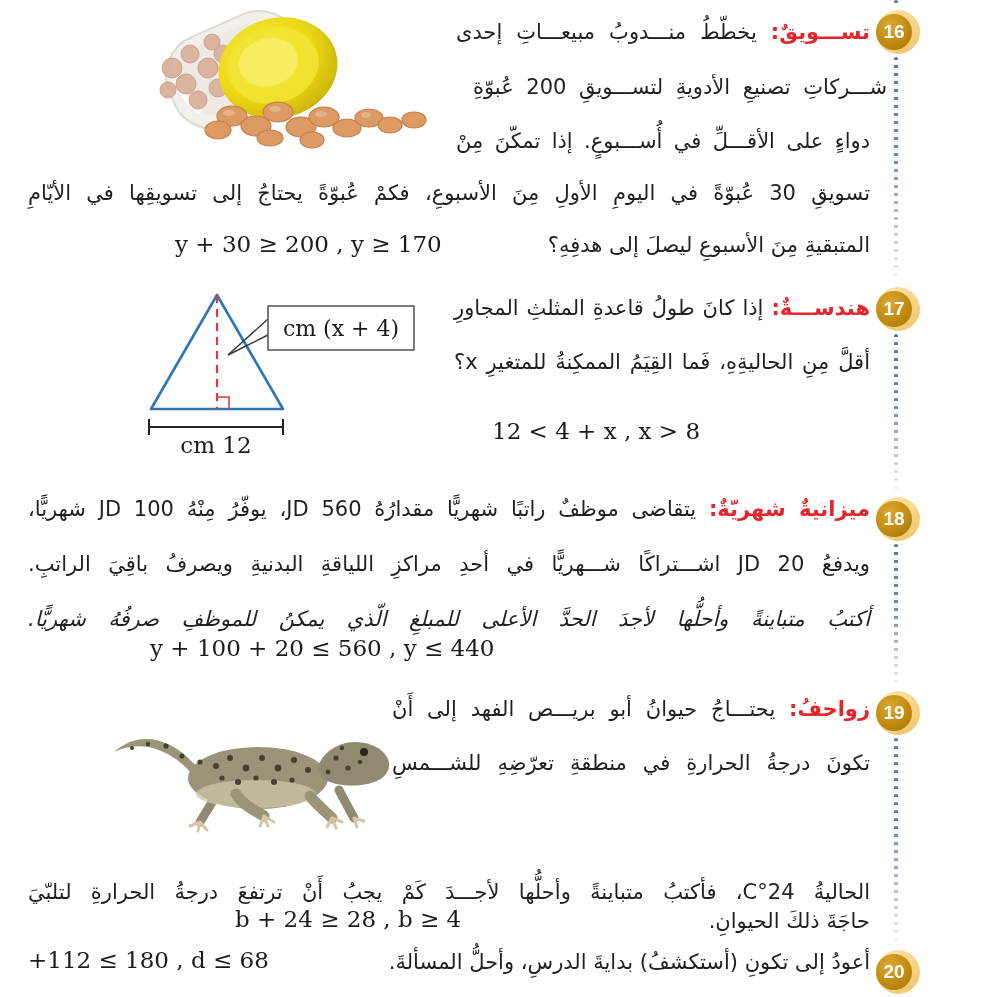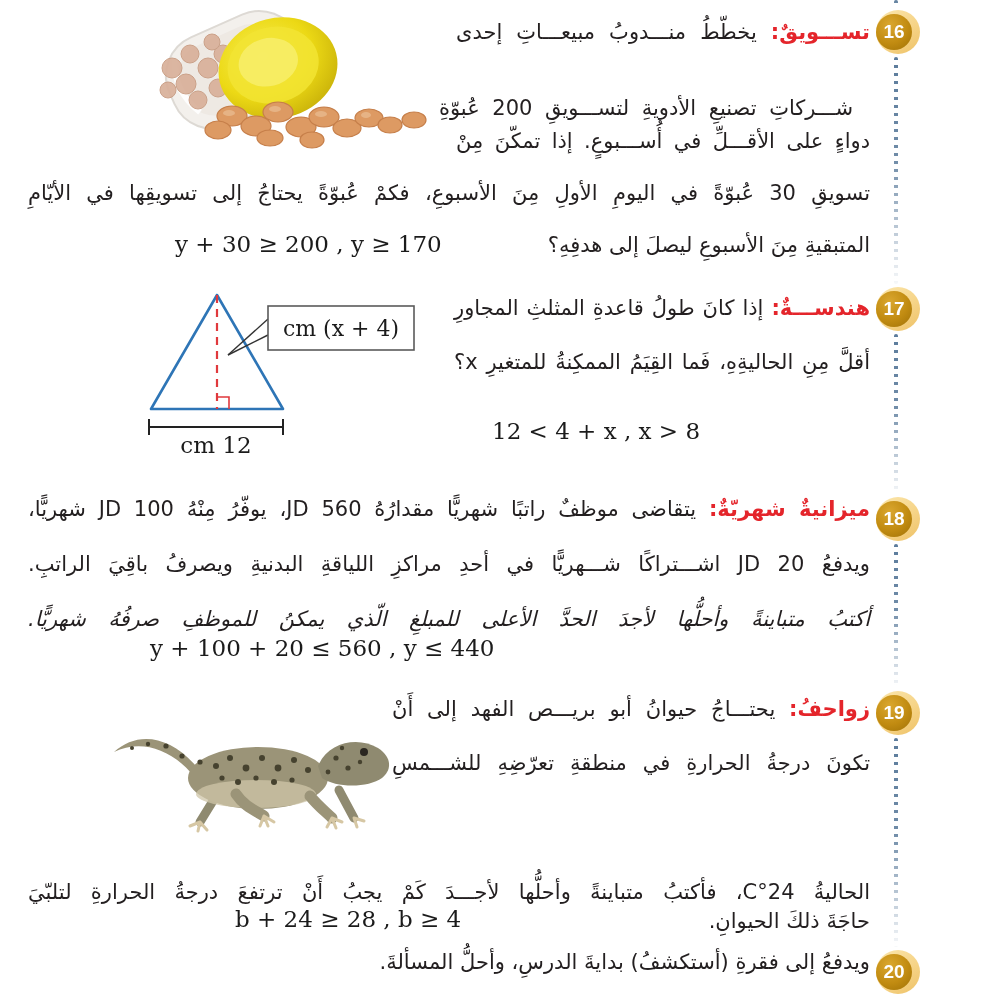--- a/index.html
+++ b/index.html
@@ -41,21 +41,21 @@
   .d0{top:0;height:8px}.d1{top:57px;height:227px}.d2{top:334px;height:160px}
   .d3{top:544px;height:144px}.d4{top:738px;height:209px}
   
   .fig{position:absolute;}
   .fig-pills{left:126px;top:6px;width:334px;height:156px;}
   .fig-triangle{left:118px;top:285px;width:302px;height:172px;}
   .fig-lizard{left:96px;top:708px;width:302px;height:128px;}
   svg text{font-family:"DejaVu Serif","Liberation Serif",serif;}
   
   .l16-1{top:14px;right:115px;width:414px;}
-  .l16-2{top:69px;right:132px;width:414px;margin-top:21px;}
+  .l16-2{top:69px;right:98px;width:414px;}
   .l16-3{top:123px;right:115px;width:414px;}
   .l16-4{top:175px;right:115px;width:842px;}
   .l16-5{top:227px;right:115px;}
   .a16{top:231px;left:175px;}
   .l17-1{top:290px;right:115px;width:416px;}
   .l17-2{top:344px;right:115px;width:416px;}
   .a17{top:418px;left:492px;}
   .l18-1{top:491px;right:115px;width:842px;}
   .l18-2{top:546px;right:115px;width:842px;}
   .l18-3{top:601px;right:115px;width:842px;font-style:italic;}
@@ -236,15 +236,16 @@
       <circle cx="36" cy="40" r="2"></circle>
         <circle cx="104" cy="54" r="2.6"></circle>
       <circle cx="240" cy="50" r="2.6"></circle>
         <circle cx="252" cy="60" r="2.6"></circle>
         <circle cx="264" cy="54" r="2.2"></circle>
       <circle cx="246" cy="40" r="2.2"></circle>
         <circle cx="232" cy="64" r="2.4"></circle>
     </g>
   </svg>
 
-  <div class="tline l20">ويدفعُ إلى فقرةِ (أستكشفُ) بدايةَ الدرسِ، وأحلُّ المسألةَ.</div>
+  <div class="tline l20">أعودُ إلى تكونِ (أستكشفُ) بدايةَ الدرسِ، وأحلُّ المسألةَ.</div>
+  <div class="math a20">+112  ≤ 180 , d ≤ 68</div>
 
 </div>
 
 </body></html>

